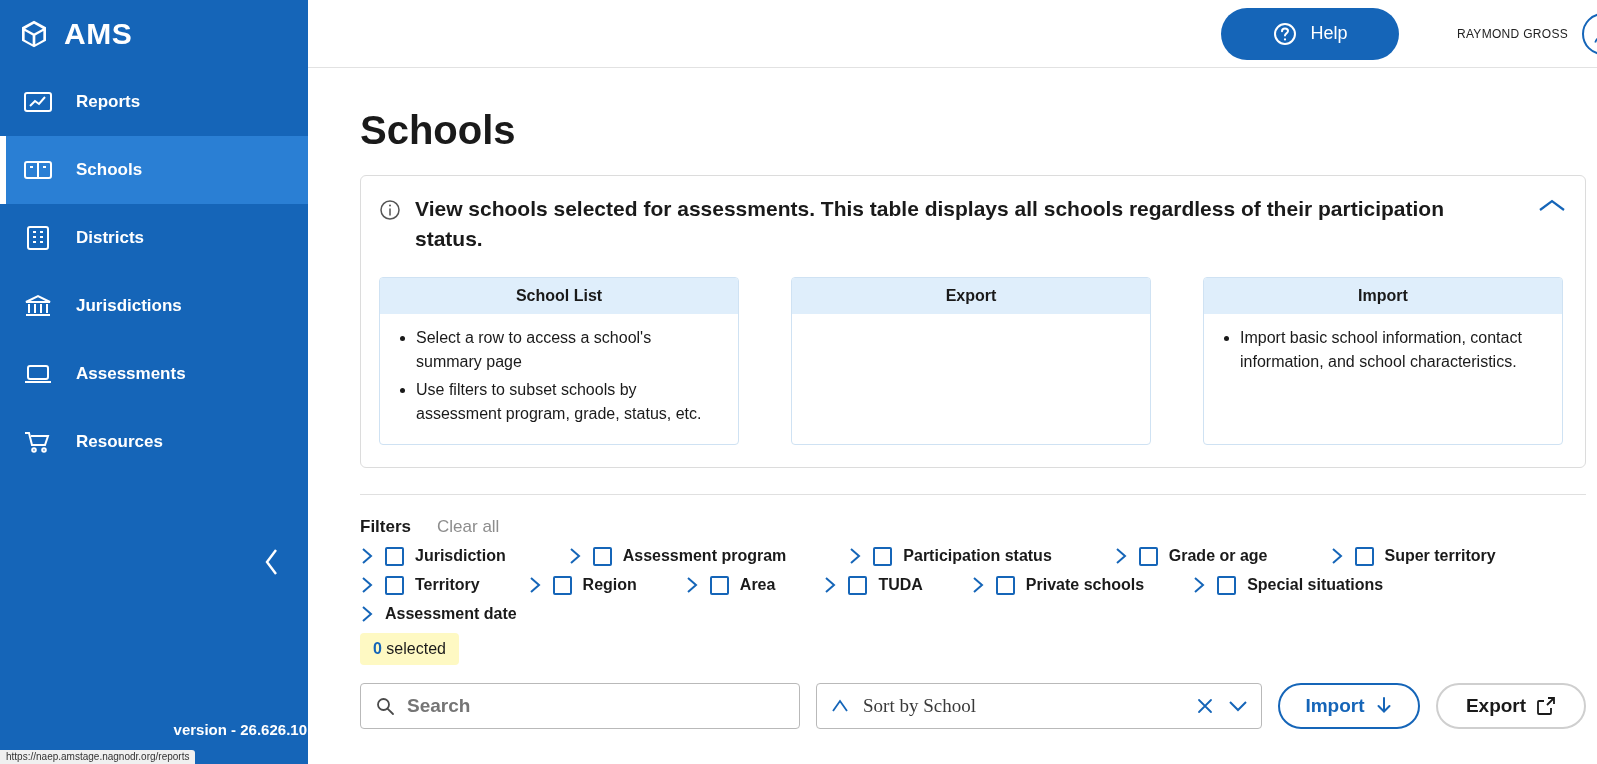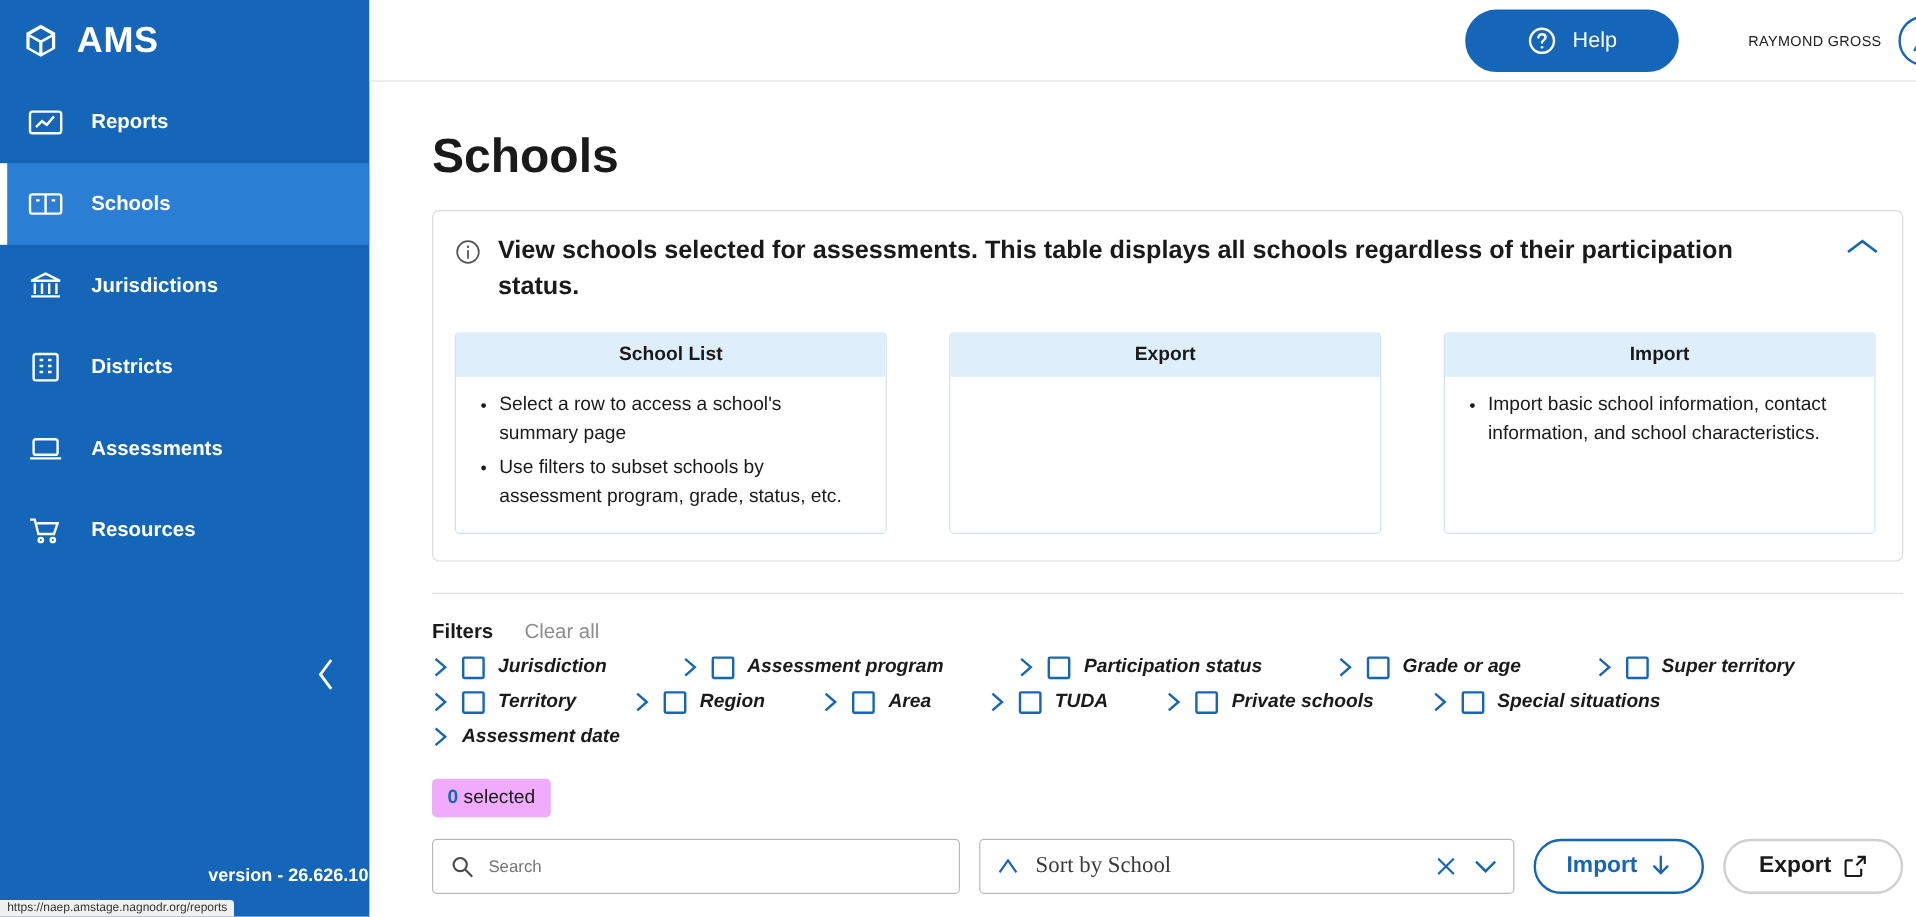--- a/index.html
+++ b/index.html
@@ -140,60 +140,60 @@
   .mini-card-body ul { margin: 0; padding-left: 20px; }
   .mini-card-body li { font-size: 16px; color: #1a1a1a; line-height: 1.5; margin-bottom: 4px; }
 
   .divider { border-top: 1px solid #e0e0e0; margin: 26px 0 0 0; }
 
   
   .filters-head { display: flex; align-items: baseline; gap: 26px; margin-top: 22px; }
   .filters-label { font-size: 17px; font-weight: bold; color: #1a1a1a; }
   .clear-all { font-size: 17px; color: #8d8d8d; cursor: pointer; }
   .filter-rows { margin-top: 10px; }
-  .filter-row { display: flex; align-items: center; margin-bottom: 10px; font-style: italic; }
+  .filter-row { display: flex; align-items: center; margin-bottom: 10px; }
   .filter-item { display: flex; align-items: center; gap: 11px; cursor: pointer; }
   .filter-chevron { color: #1565b8; display: flex; align-items: center; }
   .filter-box {
     width: 19px; height: 19px;
     border: 2px solid #1565b8;
     border-radius: 2px;
     background: #fff;
   }
   .filter-text { font-size: 16px; font-weight: bold; color: #1a1a1a; white-space: nowrap; }
 
   .selected-pill {
     display: inline-block;
-    background: #f0abfc;
+    background: #fef9c3;
     border-radius: 4px;
     padding: 7px 13px;
     font-size: 16px;
     color: #1a1a1a;
-    margin-top: 16px;
   }
   .selected-pill b { color: #1565b8; font-weight: bold; }
 
   
   .toolbar { display: flex; align-items: center; gap: 16px; margin-top: 18px; }
   .search-box {
     width: 440px; height: 46px;
     border: 1px solid #b9b9b9;
     border-radius: 4px;
     display: flex; align-items: center;
     gap: 12px;
     padding: 0 14px;
     background: #fff;
   }
   .search-box input {
     border: none; outline: none;
-    font-size: 14px;
+    font-size: 19px;
     color: #000000;
     width: 100%;
     font-family: "Liberation Sans", sans-serif;
     background: transparent;
+    font-weight: bold;
   }
   .sort-box {
     width: 446px; height: 46px;
     border: 1px solid #b9b9b9;
     border-radius: 4px;
     display: flex; align-items: center;
     gap: 12px;
     padding: 0 12px;
     background: #fff;
     font-family: Liberation Serif, serif;
@@ -263,36 +263,36 @@
           <svg width="30" height="26" viewBox="0 0 30 26" fill="none" stroke="#ffffff" stroke-width="2">
             <rect x="2" y="5" width="26" height="16" rx="2"></rect>
             <path d="M15 5v16M7 10h3M20 10h3"></path>
           </svg>
         </span>
         <span>Schools</span>
       </div>
 
       <div class="nav-item">
         <span class="nav-icon">
+          <svg width="28" height="28" viewBox="0 0 28 28" fill="none" stroke="#ffffff" stroke-width="2">
+            <rect x="4" y="3" width="20" height="22" rx="2"></rect>
+            <path d="M9 8h3M16 8h3M9 13h3M16 13h3M9 18h3M16 18h3"></path>
+          </svg>
+        </span>
+        <span>Districts</span>
+      </div>
+
+      <div class="nav-item">
+        <span class="nav-icon">
           <svg width="30" height="26" viewBox="0 0 30 26" fill="none" stroke="#ffffff" stroke-width="2">
             <path d="M3 9l12-6 12 6H3z"></path>
             <path d="M6 11v9M12 11v9M18 11v9M24 11v9M3 22h24"></path>
           </svg>
         </span>
         <span>Jurisdictions</span>
-      </div>
-
-      <div class="nav-item">
-        <span class="nav-icon">
-          <svg width="28" height="28" viewBox="0 0 28 28" fill="none" stroke="#ffffff" stroke-width="2">
-            <rect x="4" y="3" width="20" height="22" rx="2"></rect>
-            <path d="M9 8h3M16 8h3M9 13h3M16 13h3M9 18h3M16 18h3"></path>
-          </svg>
-        </span>
-        <span>Districts</span>
       </div>
 
       <div class="nav-item">
         <span class="nav-icon">
           <svg width="30" height="24" viewBox="0 0 30 24" fill="none" stroke="#ffffff" stroke-width="2">
             <rect x="5" y="4" width="20" height="13" rx="2"></rect>
             <path d="M2 20h26"></path>
           </svg>
         </span>
         <span>Assessments</span>

